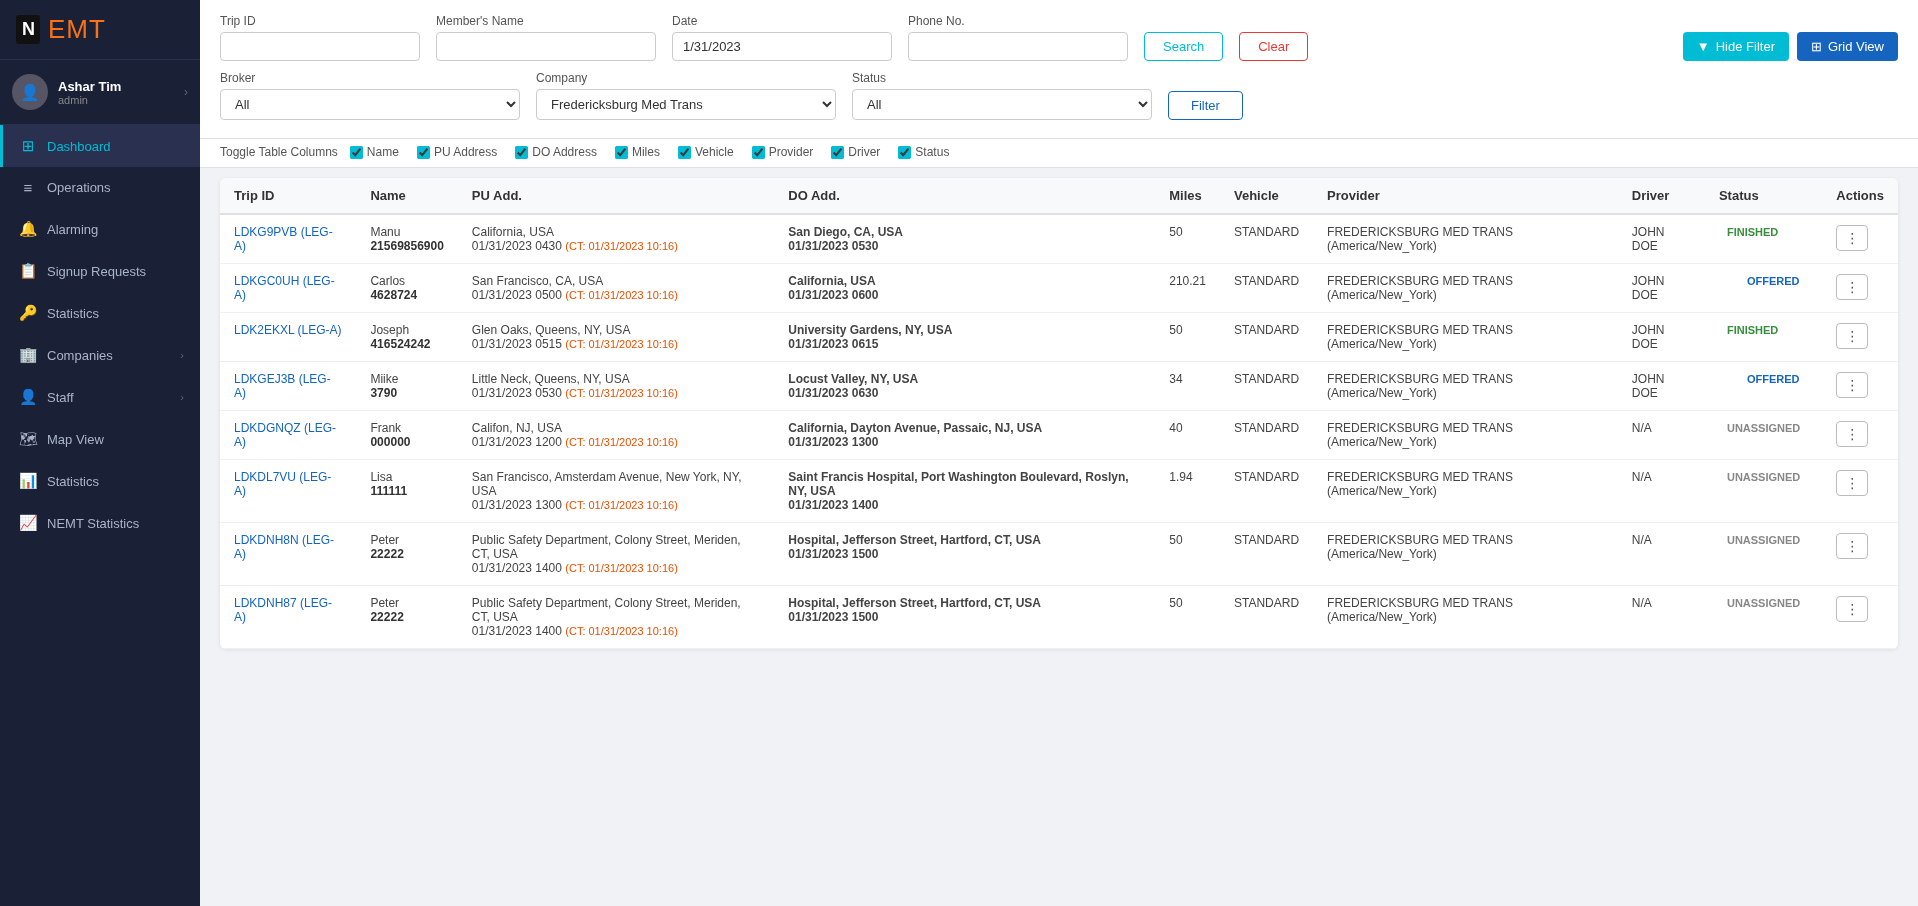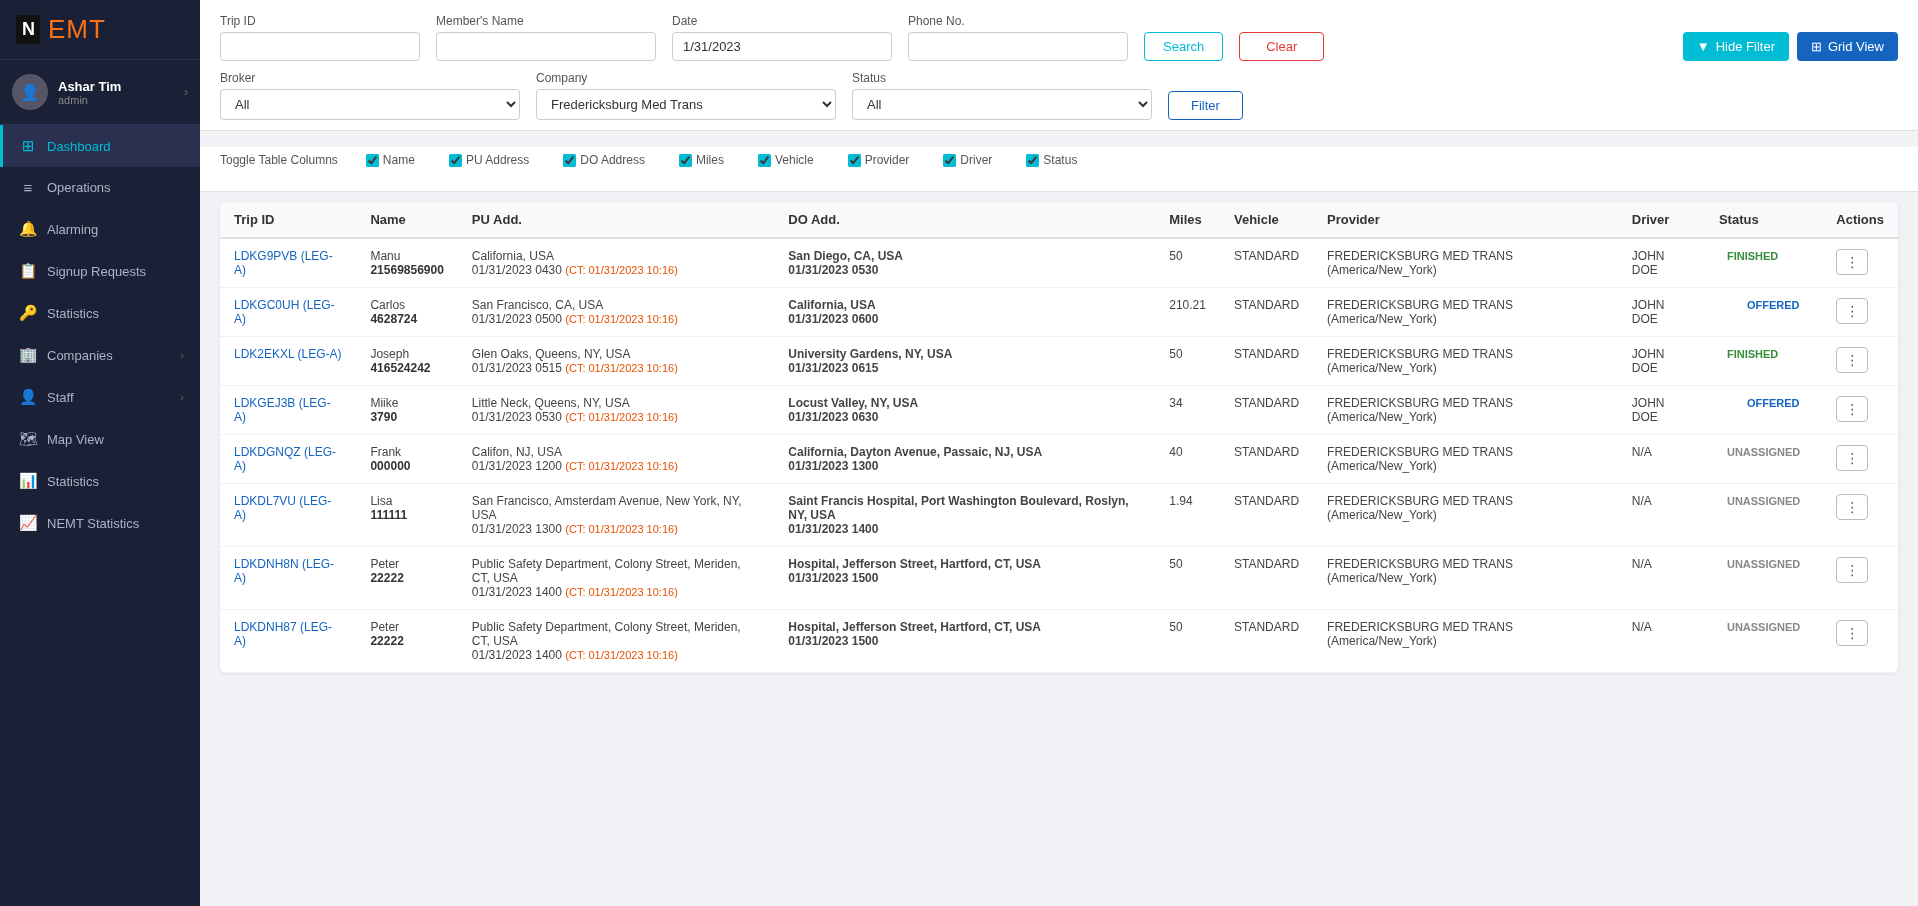--- a/index.html
+++ b/index.html
@@ -128,21 +128,21 @@
       padding: 6px 18px;
       border-radius: 4px;
       cursor: pointer;
       font-size: 13px;
       font-weight: 500;
     }
     .btn-clear {
       background: #fff;
       border: 1px solid #e53935;
       color: #e53935;
-      padding: 6px 26px;
+      padding: 6px 18px;
       border-radius: 4px;
       cursor: pointer;
       font-size: 13px;
       font-weight: 500;
     }
 
     .btn-hide-filter {
       background: #00bcd4;
       border: none;
       color: #fff;
@@ -166,50 +166,50 @@
       display: flex;
       gap: 8px;
       margin-left: auto;
       align-items: center;
     }
 
     .filter-row2 {
       display: flex;
       gap: 16px;
       align-items: flex-end;
+      margin-bottom: 8px;
     }
     .filter-group.broker select { width: 300px; }
     .filter-group.company select { width: 300px; }
     .filter-group.status select { width: 300px; }
 
     .btn-filter {
       background: #fff;
       border: 1px solid #1565c0;
       color: #1565c0;
       padding: 6px 22px;
       border-radius: 4px;
       cursor: pointer;
       font-size: 13px;
       font-weight: 500;
       align-self: flex-end;
       margin-bottom: 0;
     }
 
     
     .toggle-columns {
-      padding: 6px 20px 24px;
+      padding: 6px 20px 8px;
       background: #fff;
       font-size: 12px;
       color: #555;
       display: flex;
       align-items: center;
-      gap: 28px;
+      gap: 12px;
       flex-wrap: wrap;
       border-bottom: 1px solid #e0e0e0;
-      margin-top: 16px;
     }
     .toggle-columns label { font-weight: 500; margin-right: 6px; }
     .toggle-columns .chk-item { display: flex; align-items: center; gap: 4px; cursor: pointer; }
     .toggle-columns input[type=checkbox] { accent-color: #00bcd4; cursor: pointer; }
 
     
     .table-container {
       flex: 1;
       overflow: auto;
       padding: 10px 20px;

